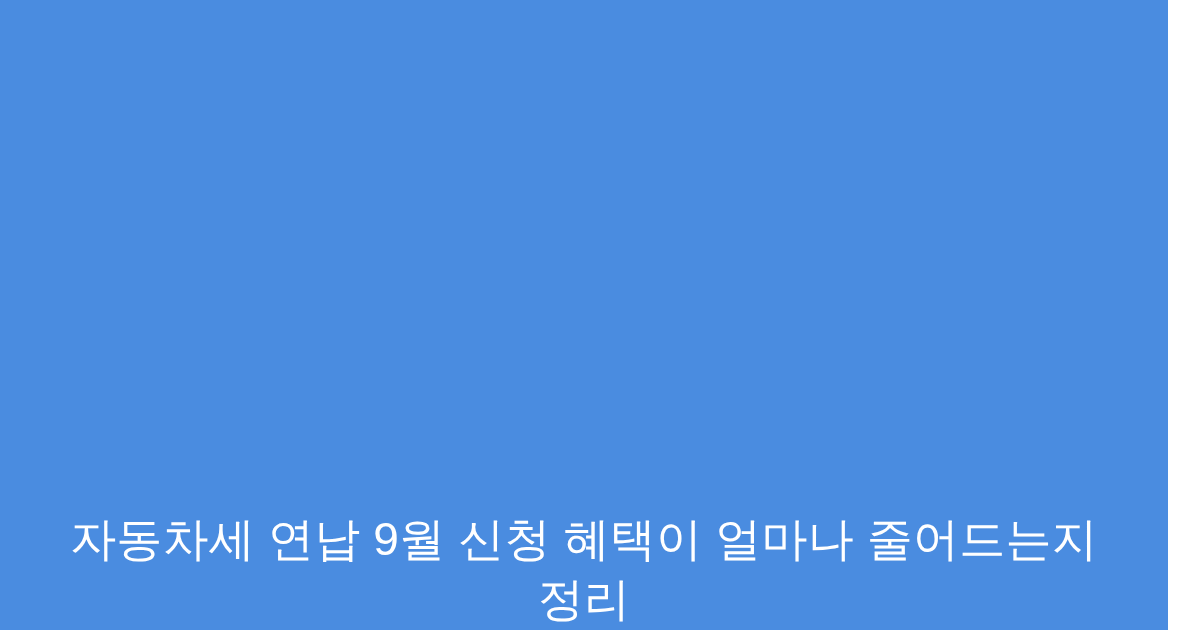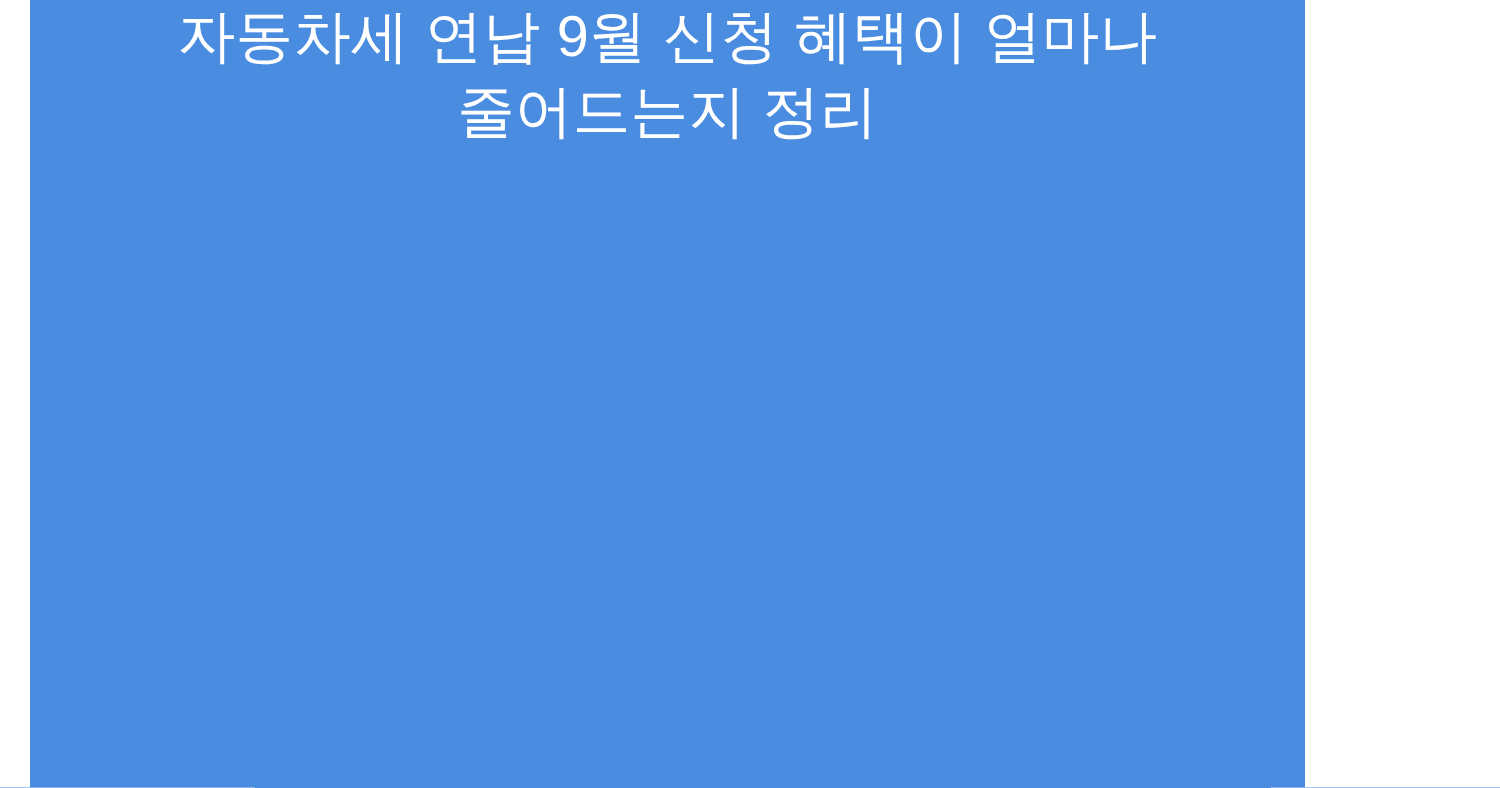--- a/index.html
+++ b/index.html
@@ -12,29 +12,28 @@
     width: 1200px;
     height: 630px;
     overflow: hidden;
     font-family: "Liberation Sans", "DejaVu Sans", sans-serif;
   }
 
   
   .og-card {
     position: relative;
     box-sizing: border-box;
-    width: 1020px;
+    width: 1168px;
     height: 630px;
     background-color: #4a8ce0;     
     display: flex;
-    align-items: flex-start;
+    align-items: flex-end;
     justify-content: center;
     text-align: center;
     padding: 0 68px;
-    margin-left: 24px;
   }
 
   .og-card__inner {
     width: 100%;
     max-width: 1064px;
   }
 
   .og-card__title {
     margin: 0;
     color: #ffffff;

